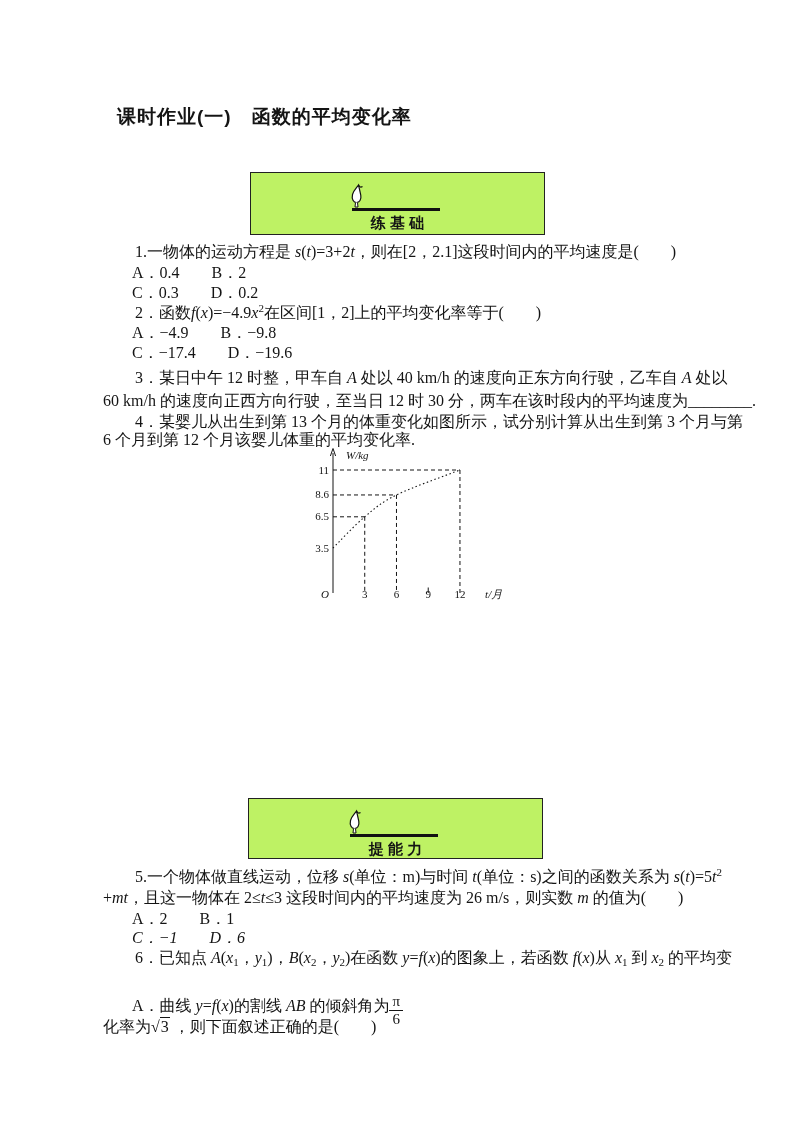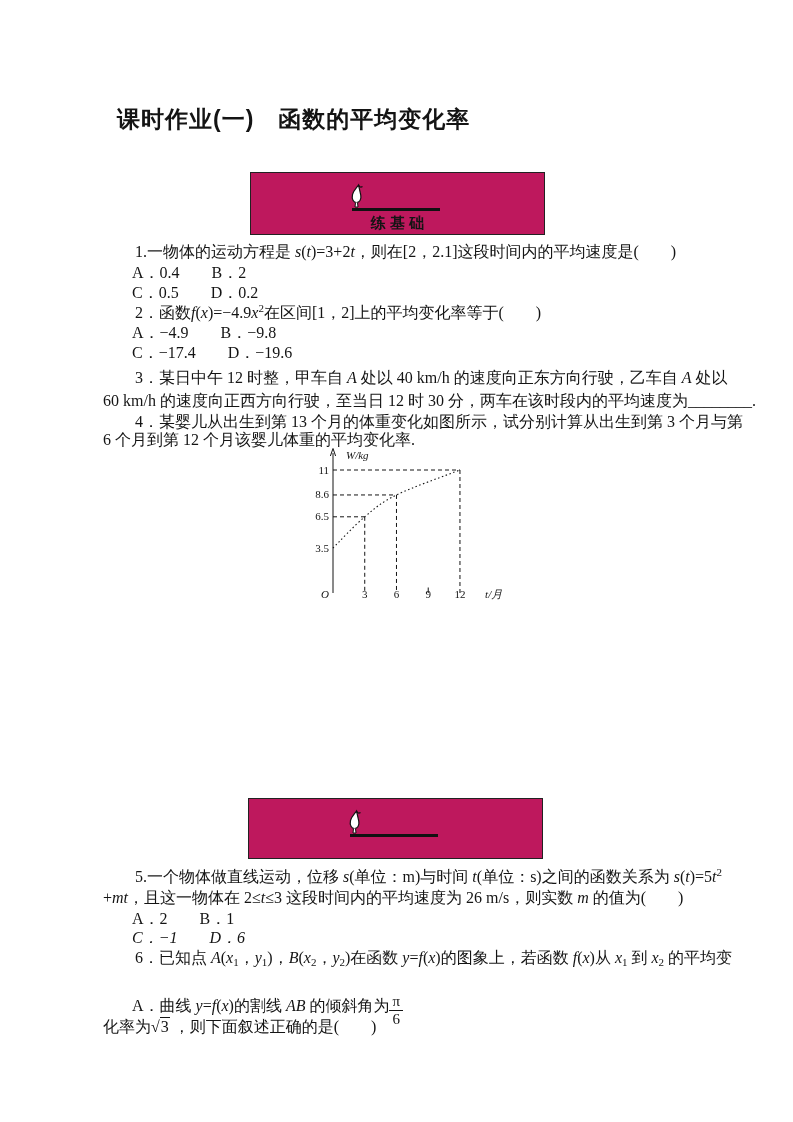--- a/index.html
+++ b/index.html
@@ -3,24 +3,24 @@
 <meta charset="utf-8">
 <style>
   html,body{margin:0;padding:0;}
   body{
     width:793px;height:1122px;position:relative;background:#ffffff;
     font-family:"Liberation Serif", serif;color:#141414;overflow:hidden;
   }
   .page-title{
     position:absolute;left:117px;top:104px;
     font-family:"Liberation Sans", sans-serif;
-    font-size:23px;font-weight:bold;letter-spacing:1px;white-space:nowrap;
+    font-size:19px;font-weight:bold;letter-spacing:1px;white-space:nowrap;
   }
   .section-box{
-    position:absolute;width:293px;border:1px solid #222;background:#be185d;
+    position:absolute;width:293px;border:1px solid #222;background:#bef264;
   }
   .section-box .cursor-icon{position:absolute;left:98px;top:10px;}
   .section-box .rule{
     position:absolute;left:101px;top:35px;width:88px;height:3px;background:#111;
   }
   .section-box .sec-label{
     position:absolute;left:0;right:0;top:41px;text-align:center;
     font-family:"Liberation Sans", sans-serif;font-size:15px;font-weight:bold;
     white-space:pre;
   }
@@ -59,21 +59,21 @@
       <path d="M6.5,19.5 L6,24 L9,24 L8.5,19.5" fill="#fff" stroke="#111" stroke-width="1"></path>
     </svg>
   </span>
   <div class="rule"></div>
   <div class="sec-label">练 基 础</div>
 </div>
 
 <div class="doc">
   <div class="line stem" style="top:241px;">1.一物体的运动方程是 <i>s</i>(<i>t</i>)=3+2<i>t</i>，则在[2，2.1]这段时间内的平均速度是(　　)</div>
   <div class="line opt" style="top:262px;">A．0.4　　B．2</div>
-  <div class="line opt" style="top:282px;">C．0.5　　D．0.2</div>
+  <div class="line opt" style="top:282px;">C．0.3　　D．0.2</div>
   <div class="line stem" style="top:302px;">2．函数<i>f</i>(<i>x</i>)=−4.9<i>x</i><sup>2</sup>在区间[1，2]上的平均变化率等于(　　)</div>
   <div class="line opt" style="top:322px;">A．−4.9　　B．−9.8</div>
   <div class="line opt" style="top:342px;">C．−17.4　　D．−19.6</div>
   <div class="line stem" style="top:367px;">3．某日中午 12 时整，甲车自 <i>A</i> 处以 40 km/h 的速度向正东方向行驶，乙车自 <i>A</i> 处以</div>
   <div class="line" style="top:390px;">60 km/h 的速度向正西方向行驶，至当日 12 时 30 分，两车在该时段内的平均速度为________.</div>
   <div class="line stem" style="top:411px;">4．某婴儿从出生到第 13 个月的体重变化如图所示，试分别计算从出生到第 3 个月与第</div>
   <div class="line" style="top:429px;">6 个月到第 12 个月该婴儿体重的平均变化率.</div>
 </div>
 
 <div class="chart">
@@ -104,20 +104,21 @@
 
 <div class="section-box" style="left:248px;top:798px;height:59px;">
   <span class="cursor-icon">
     <svg width="17" height="27" viewBox="0 0 17 27">
       <path d="M9.5,2 C7.5,5 4.5,7.5 3.5,11.5 C2.5,16 4.5,19.5 7.5,19.5 C10.5,19.5 12.5,16.5 11.8,12.5 C11.3,9.5 10.3,5.5 9.5,2 Z" fill="#fff" stroke="#111" stroke-width="1.2"></path>
       <path d="M9.5,2 C10.5,4.2 12,4.6 13.5,3.6" fill="none" stroke="#111" stroke-width="1.2"></path>
       <path d="M6.5,19.5 L6,24 L9,24 L8.5,19.5" fill="#fff" stroke="#111" stroke-width="1"></path>
     </svg>
   </span>
   <div class="rule"></div>
+  <div class="sec-label">提 能 力</div>
 </div>
 
 <div class="doc">
   <div class="line stem" style="top:866px;">5.一个物体做直线运动，位移 <i>s</i>(单位：m)与时间 <i>t</i>(单位：s)之间的函数关系为 <i>s</i>(<i>t</i>)=5<i>t</i><sup>2</sup></div>
   <div class="line" style="top:887px;">+<i>mt</i>，且这一物体在 2≤<i>t</i>≤3 这段时间内的平均速度为 26 m/s，则实数 <i>m</i> 的值为(　　)</div>
   <div class="line opt" style="top:908px;">A．2　　B．1</div>
   <div class="line opt" style="top:927px;font-style:italic;">C．−1　　D．6</div>
   <div class="line stem" style="top:947px;">6．已知点 <i>A</i>(<i>x</i><sub>1</sub>，<i>y</i><sub>1</sub>)，<i>B</i>(<i>x</i><sub>2</sub>，<i>y</i><sub>2</sub>)在函数 <i>y</i>=<i>f</i>(<i>x</i>)的图象上，若函数 <i>f</i>(<i>x</i>)从 <i>x</i><sub>1</sub> 到 <i>x</i><sub>2</sub> 的平均变</div>
   <div class="line" style="top:968px;margin-top:48px;">化率为<span class="sqrt">√<span class="vinc">3</span></span> ，则下面叙述正确的是(　　)</div>
   <div class="line opt" style="top:993px;">A．曲线 <i>y</i>=<i>f</i>(<i>x</i>)的割线 <i>AB</i> 的倾斜角为<span class="frac"><span class="num">π</span><span class="den">6</span></span></div>

